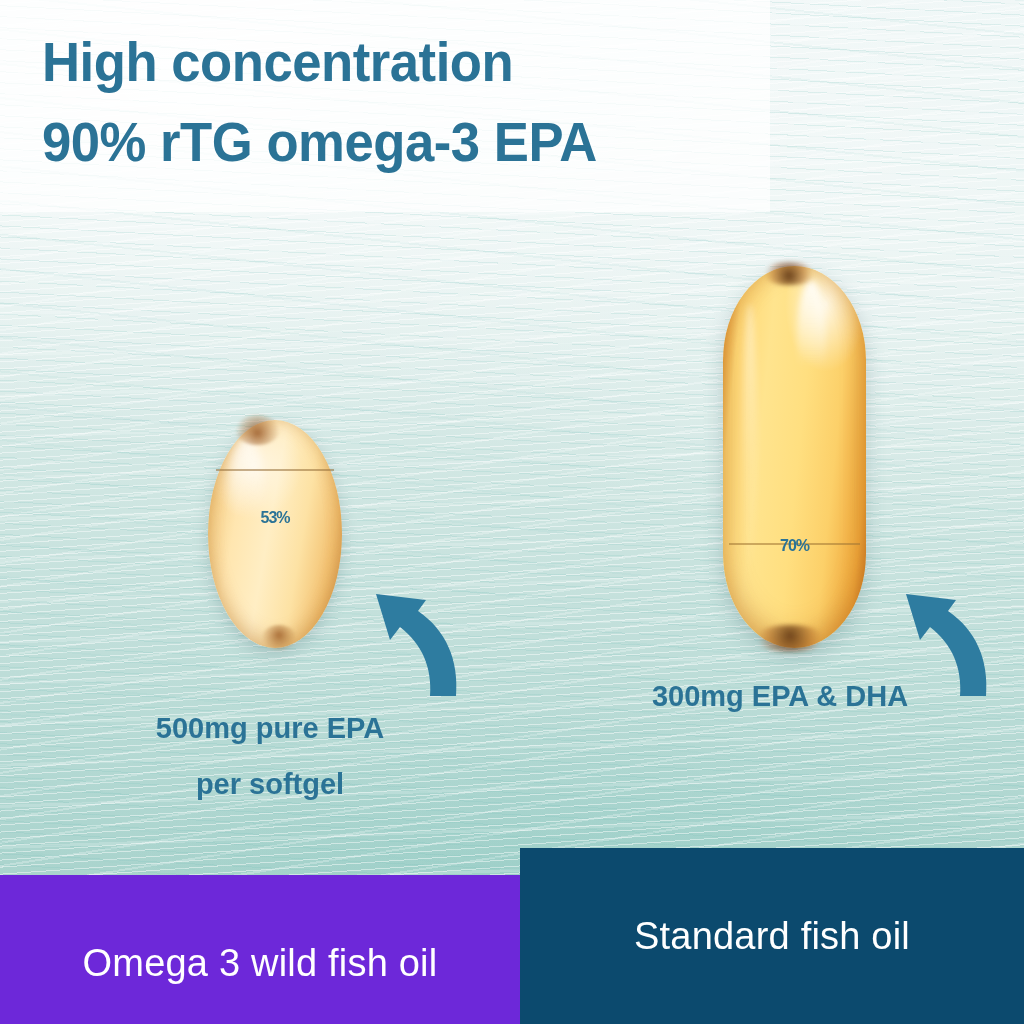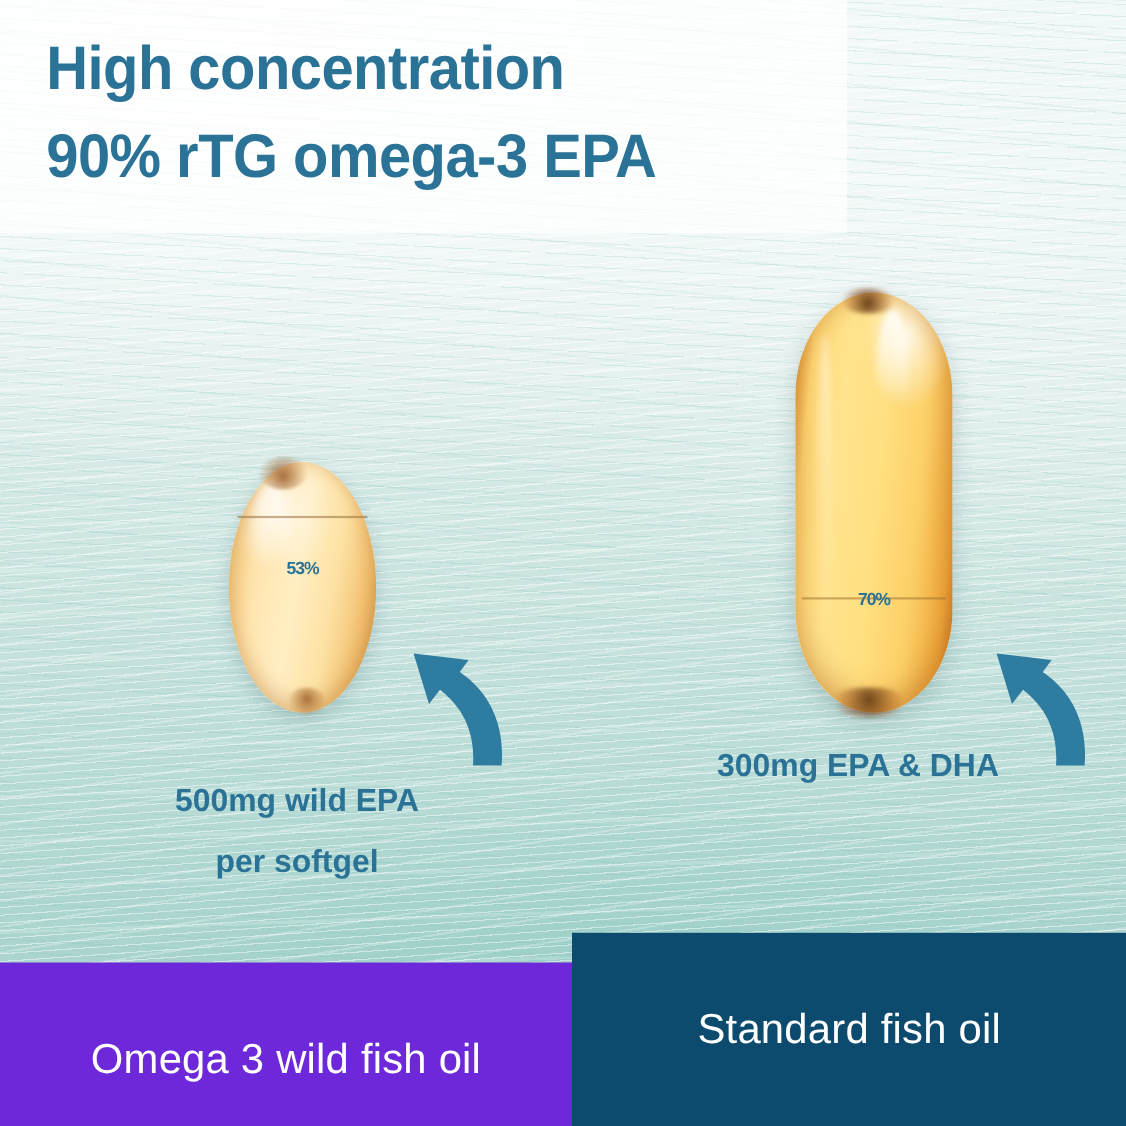--- a/index.html
+++ b/index.html
@@ -280,21 +280,21 @@
       <path d="M96 118 C 99 82, 86 52, 58 33 L 66 22 L 16 16 L 30 62 L 40 49 C 62 66, 72 89, 70 118 Z" fill="#2e7ca0"></path>
     </svg>
   </div>
   <div class="arrow" id="arrow-right">
     <svg viewBox="0 0 104 120" width="104" height="120" aria-hidden="true">
       <path d="M96 118 C 99 82, 86 52, 58 33 L 66 22 L 16 16 L 30 62 L 40 49 C 62 66, 72 89, 70 118 Z" fill="#2e7ca0"></path>
     </svg>
   </div>
 
   <div class="caption" id="caption-left">
-    <div>500mg wild EPA</div>
+    <div>500mg pure EPA</div>
     <div>per softgel</div>
   </div>
   <div class="caption" id="caption-right">
     <div>300mg EPA &amp; DHA</div>
   </div>
 
   <div class="bars">
     <div class="bar" id="bar-left">Omega 3 wild fish oil</div>
     <div class="bar" id="bar-right">Standard fish oil</div>
   </div>

